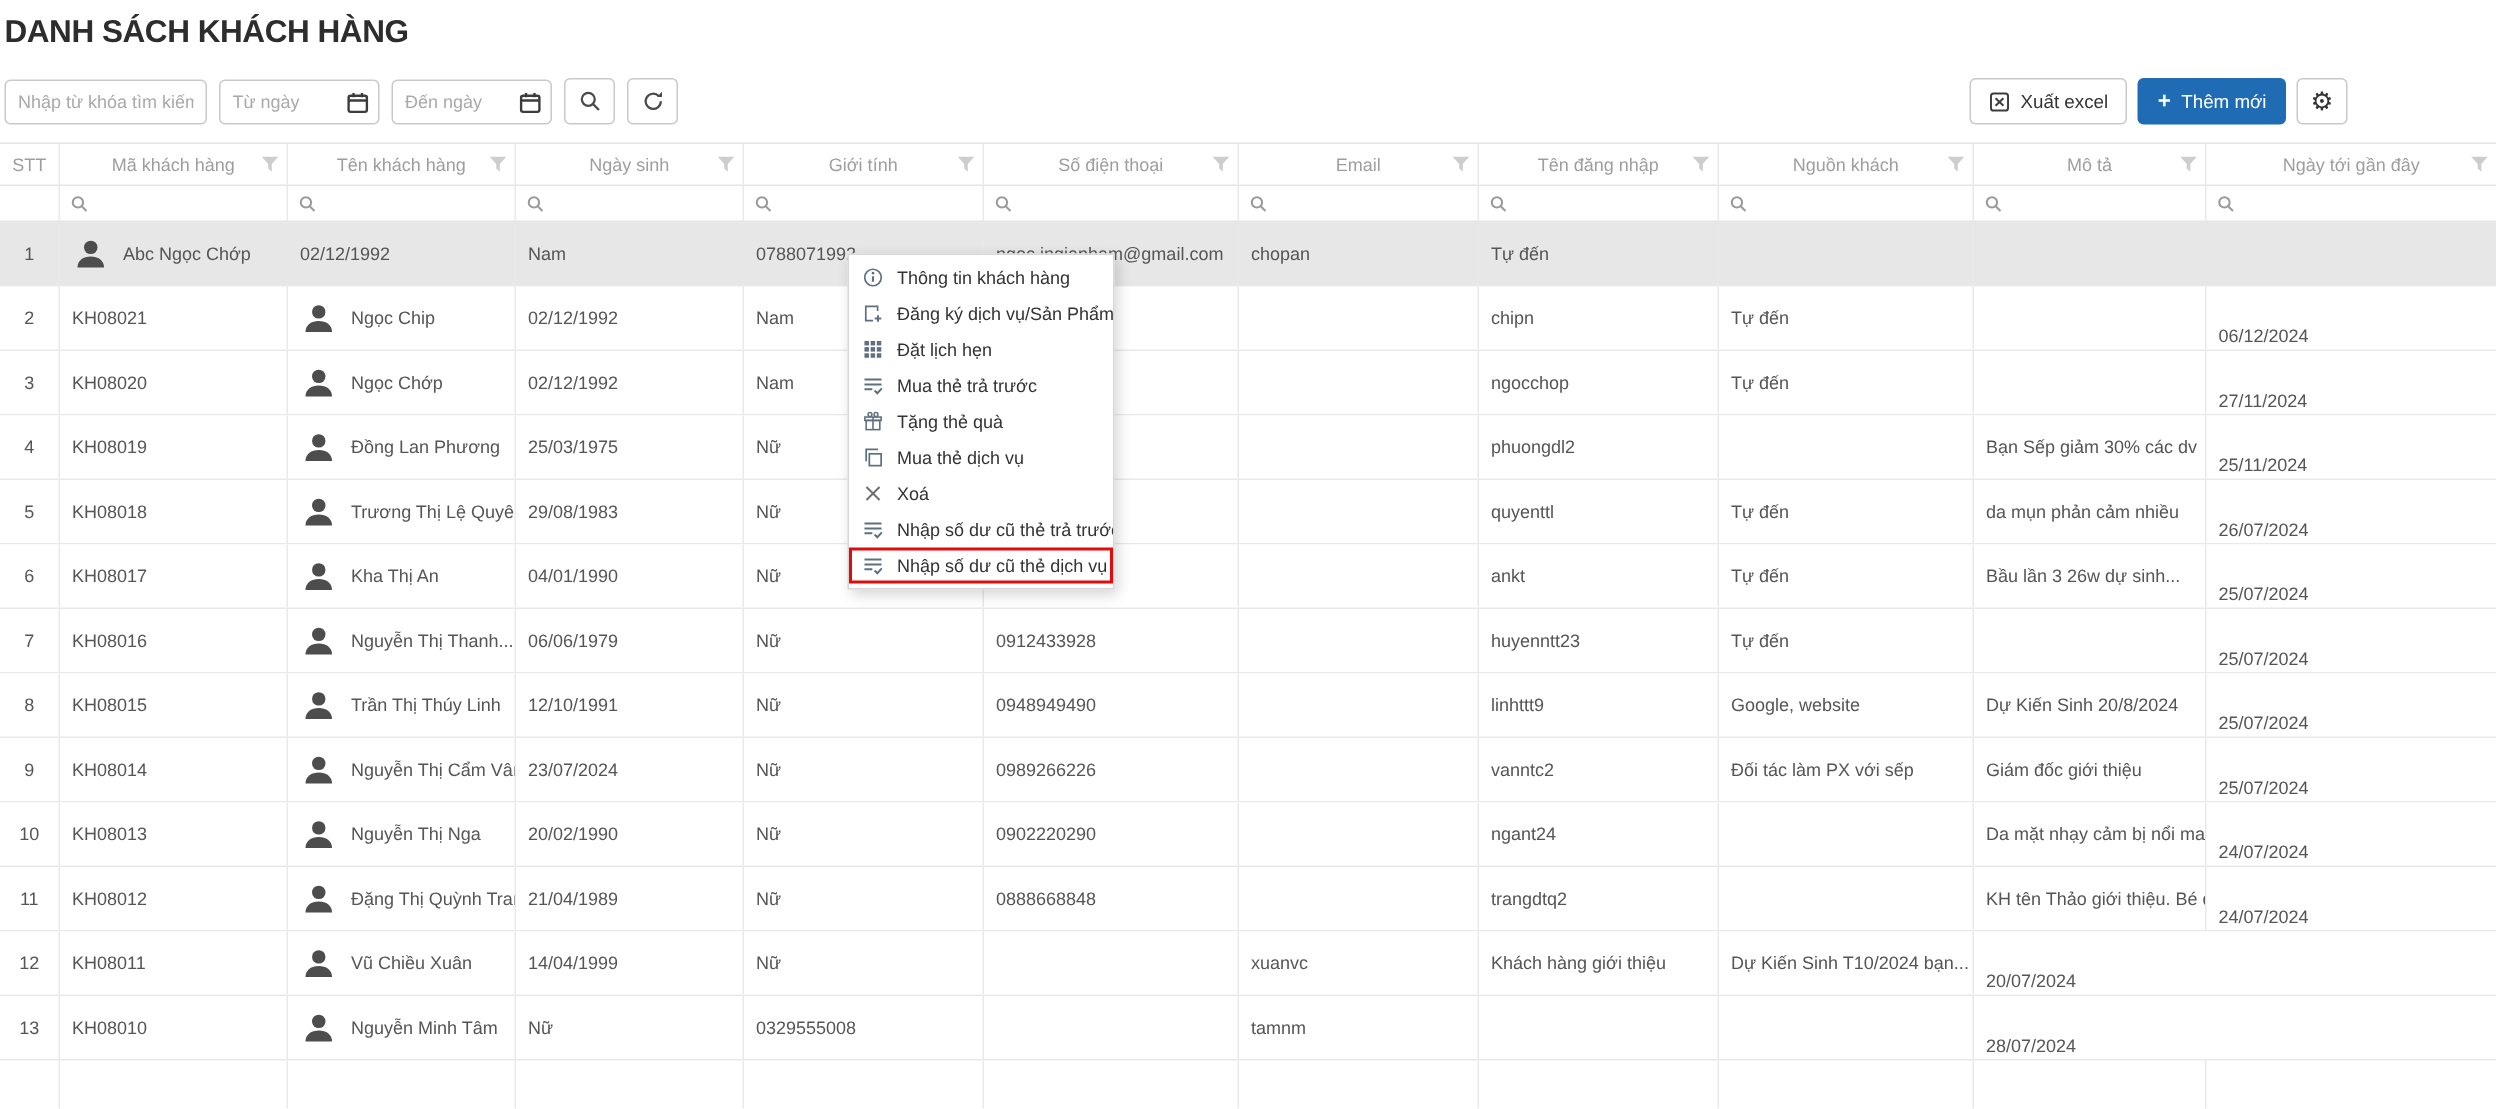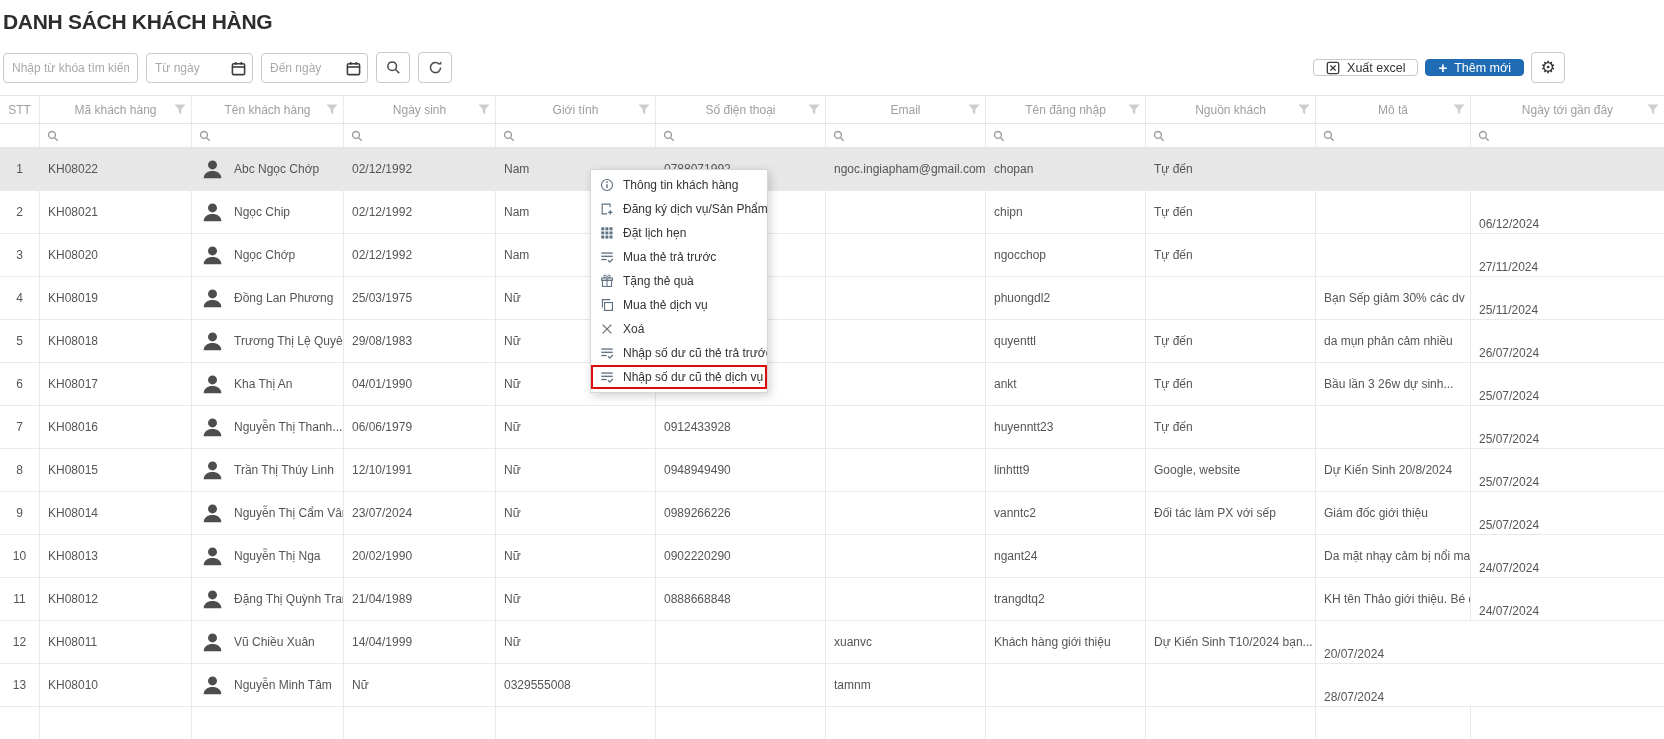--- a/index.html
+++ b/index.html
@@ -13,21 +13,21 @@
   .inp{height:30px;border:1px solid #c9c9c9;border-radius:4px;box-sizing:border-box;
        font-family:"Liberation Sans",sans-serif;font-size:12px;color:#444;padding:0 8px;outline:none;}
   .inp::placeholder{color:#a9a9a9;}
   .kw{width:135px;}
   .date-wrap{position:relative;}
   .date-wrap .inp{width:107px;padding-right:26px;}
   .cal-ic{position:absolute;right:7px;top:8px;pointer-events:none;line-height:0;}
   .icon-btn{width:34px;height:31px;border:1px solid #c9c9c9;border-radius:4px;background:#fff;
             display:flex;align-items:center;justify-content:center;cursor:pointer;padding:0;}
   .tb-right{position:absolute;right:99px;top:0;display:flex;gap:7px;align-items:center;}
-  .btn{height:17px;border-radius:4px;border:1px solid #c9c9c9;background:#fff;display:flex;
+  .btn{height:31px;border-radius:4px;border:1px solid #c9c9c9;background:#fff;display:flex;
        align-items:center;gap:7px;padding:0 12px;font-size:12.5px;color:#333;cursor:pointer;
        font-family:"Liberation Sans",sans-serif;}
   .btn.primary{background:#1f6cb5;border-color:#1f6cb5;color:#fff;}
   .btn.primary .plus{font-size:15px;font-weight:bold;line-height:0;}
   .gear-btn{font-size:17px;color:#333;}
   
   .tbl{position:absolute;left:0;right:0;top:95px;bottom:0;
        --cols:40px 152px 152px 152px 160px 170px 160px 160px 170px 155px 193px;}
   .grid-row{display:grid;grid-template-columns:var(--cols);}
   .thead{height:27px;border-top:1px solid #e5e5e5;border-bottom:1px solid #e5e5e5;}
@@ -42,21 +42,21 @@
   .tr.selected{background:#e7e7e7;}
   .td{display:flex;align-items:center;padding:0 8px;font-size:12px;color:#555;
       border-right:1px solid #e9e9e9;overflow:hidden;white-space:nowrap;}
   .td:last-child{border-right:none;margin-top:24px;}
   .td.c-stt{justify-content:center;padding:0 2px;}
   .td.c-name{gap:9px;}
   .avatar{line-height:0;flex:0 0 auto;}
   .filler{height:60px;}
   .filler .td{border-bottom:none;}
   
-  .ctx{position:absolute;left:590px;top:169px;width:178px;background:#fff;z-index:20;
+  .ctx{position:absolute;left:565px;top:169px;width:178px;background:#fff;z-index:20;
        border:1px solid #d6d6d6;box-shadow:2px 3px 9px rgba(0,0,0,.18);padding:3px 0;box-sizing:border-box;}
   .ctx-item{height:24px;display:flex;align-items:center;gap:9px;padding:0 9px;font-size:12px;
             color:#333;cursor:pointer;white-space:nowrap;overflow:hidden;}
   .ctx-item .mi{line-height:0;flex:0 0 auto;width:14px;height:14px;}
   .ctx-item.highlighted{outline:2px solid #e00b0b;outline-offset:-2px;}
 </style>
 </head>
 <body>
 
 <div class="page">
@@ -243,21 +243,20 @@
         <div class="fc">
     <span class="mag" style="line-height:0"><svg width="12" height="12" viewBox="0 0 16 16">
               <circle cx="6.6" cy="6.6" r="4.6" fill="none" stroke="#9a9a9a" stroke-width="1.8"></circle>
               <line x1="10.2" y1="10.2" x2="14.2" y2="14.2" stroke="#9a9a9a" stroke-width="1.8"></line>
             </svg></span>
   </div>
       </div>
     <div id="tbody">
         <div class="grid-row tr selected">
     <div class="td c-stt">1</div>
-    <div class="td">KH08022</div>
     <div class="td c-name">
       <span class="avatar"><svg width="25" height="25" viewBox="0 0 24 24">
                 <circle cx="12" cy="7.6" r="4.3" fill="#4d4d4d"></circle>
                 <path d="M3.5 20.5c0-4.6 3.8-7.1 8.5-7.1s8.5 2.5 8.5 7.1z" fill="#4d4d4d"></path>
               </svg></span>
       <span class="nm">Abc Ngọc Chớp</span>
     </div>
     <div class="td">02/12/1992</div>
     <div class="td">Nam</div>
     <div class="td">0788071992</div>

